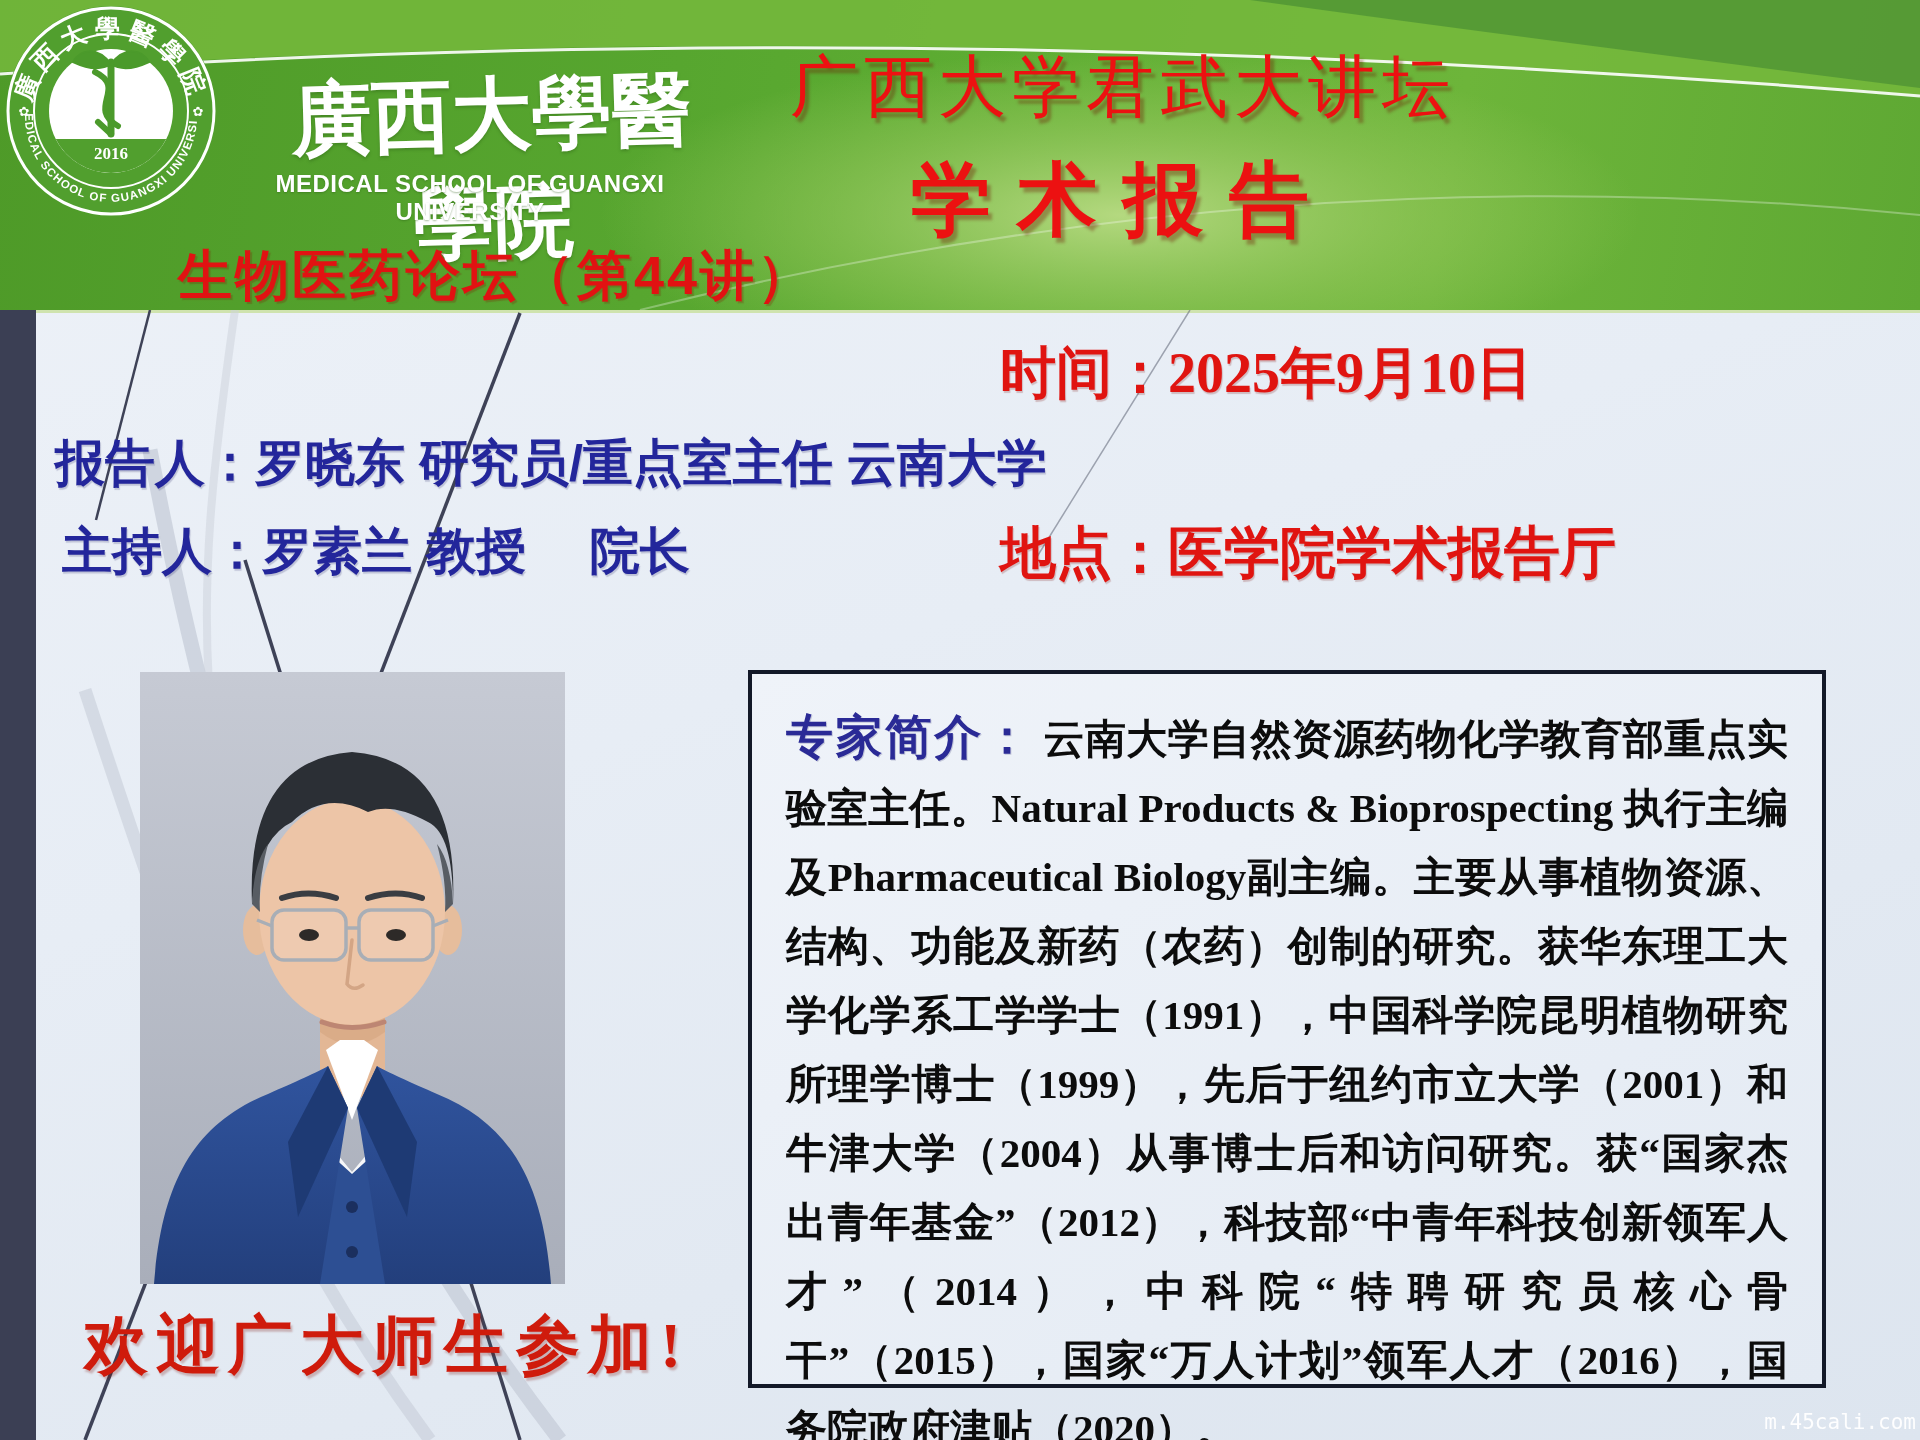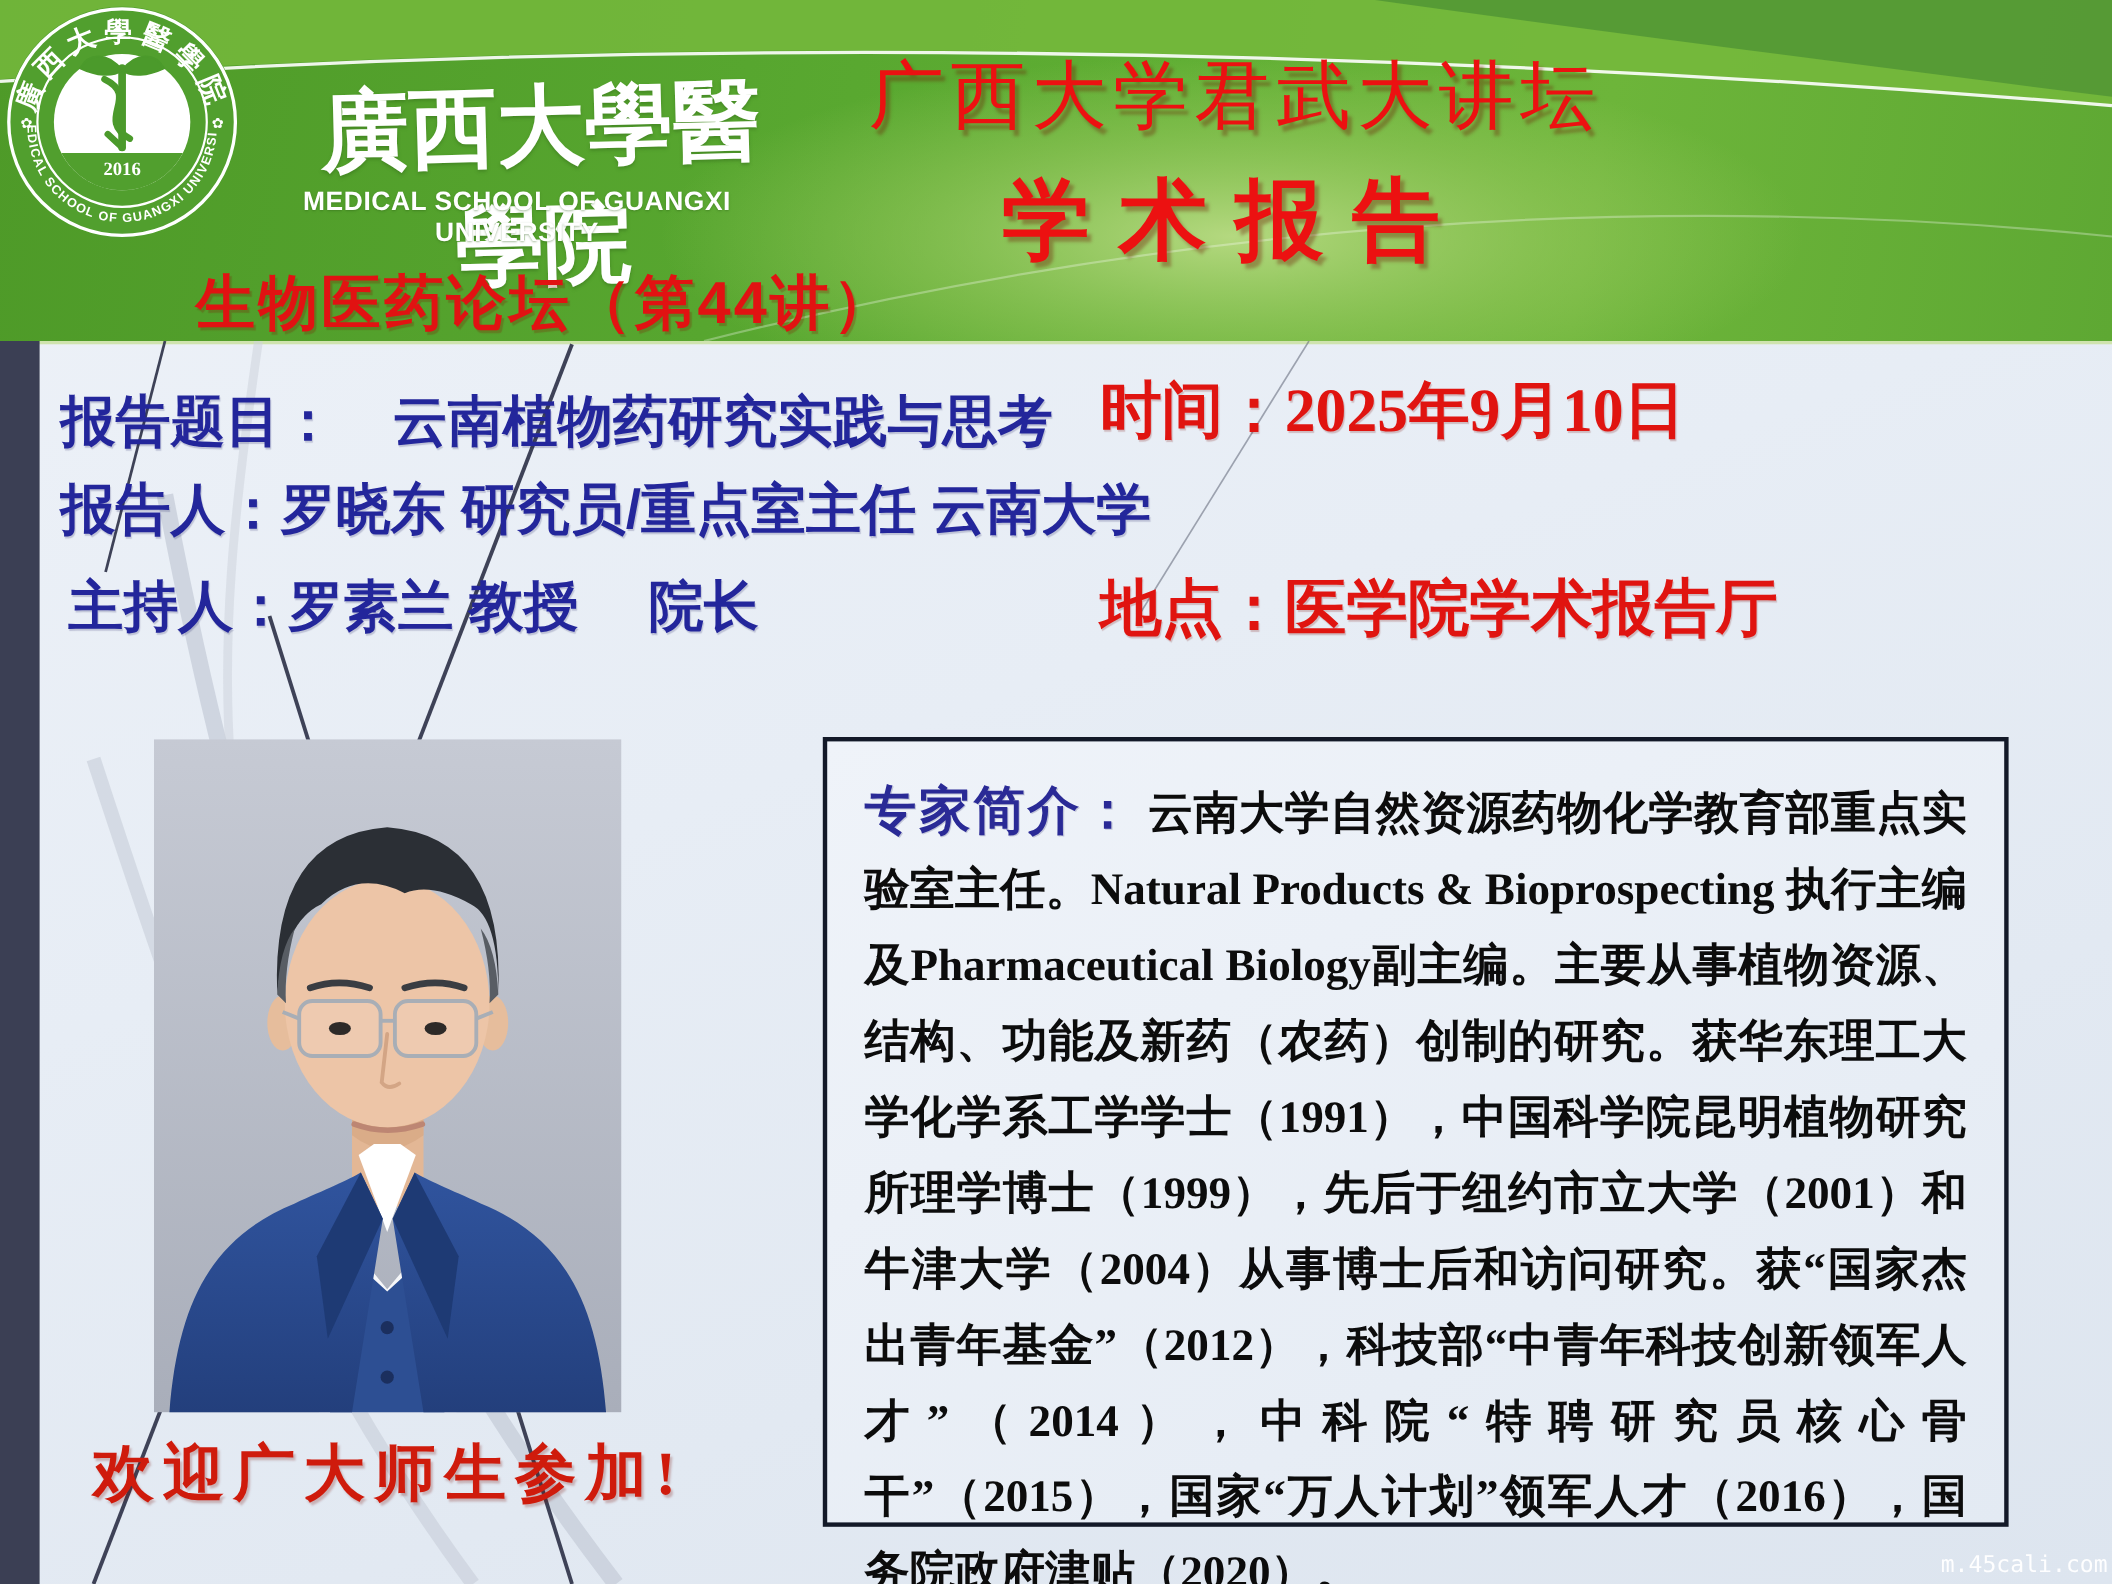--- a/index.html
+++ b/index.html
@@ -41,21 +41,21 @@
   .bio{position:absolute;left:748px;top:670px;width:1078px;height:718px;
        border:4px solid #131928;background:linear-gradient(150deg,#eff3f9,#e3eaf3);
        box-sizing:border-box;padding:28px 34px 0 34px;}
   .bio-p{font-family:"Liberation Serif",serif;font-size:41px;line-height:69px;
          color:#0c0c0c;text-align:justify;font-weight:600;}
   .bio-label{color:#2a2a96;font-size:47px;font-weight:900;
              font-family:"Liberation Sans",sans-serif;letter-spacing:2px;
              text-shadow:1px 1px 0 rgba(20,20,90,.2);}
   .bio-p .en-b{font-weight:700;}
   
-  .welcome{position:absolute;left:84px;top:1302px;color:#cf1b0c;font-size:56px;
+  .welcome{position:absolute;left:84px;top:1302px;color:#cf1b0c;font-size:64px;
            font-weight:800;letter-spacing:8px;font-family:"Liberation Serif",serif;
            text-shadow:2px 3px 2px rgba(120,10,0,.25);}
   .watermark{position:absolute;right:4px;bottom:6px;color:rgba(255,255,255,.95);
              font-size:21px;font-family:"DejaVu Sans Mono",monospace;margin-left:44px;}
 </style>
 </head>
 <body>
 
 <div class="page">
 
@@ -118,23 +118,20 @@
   <svg class="deco" width="1920" height="1130" viewBox="0 0 1920 1130">
     <path d="M150,140 C230,560 330,830 560,1130" stroke="#c6ccd8" stroke-width="15" fill="none" opacity=".75"></path>
     <path d="M85,380 C190,700 260,900 430,1130" stroke="#c9cfda" stroke-width="13" fill="none" opacity=".65"></path>
     <path d="M235,0 C215,140 196,280 214,430" stroke="#cdd3dd" stroke-width="8" fill="none" opacity=".55"></path>
     <line x1="520" y1="3" x2="85" y2="1130" stroke="#3e4257" stroke-width="3.5"></line>
     <line x1="245" y1="250" x2="520" y2="1130" stroke="#3e4257" stroke-width="3.5"></line>
     <line x1="150" y1="0" x2="96" y2="210" stroke="#3e4257" stroke-width="2.5"></line>
     <line x1="1190" y1="0" x2="1035" y2="250" stroke="#6a7080" stroke-width="1.5" opacity=".6"></line>
   </svg>
 
-  <div class="row blue" style="left:55px;top:350px;">
-    <span>报告题目：</span><span class="gap"></span><span>云南植物药研究实践与思考</span>
-  </div>
   <div class="row blue" style="left:55px;top:430px;">
     <span>报告人：</span><span>罗晓东  研究员/重点室主任  云南大学</span>
   </div>
   <div class="row blue" style="left:62px;top:518px;">
     <span>主持人：</span><span>罗素兰 教授　 院长</span>
   </div>
 
   <div class="row red" style="left:1000px;top:336px;">
     <span>时间：</span><span class="serifnum">2025年9月10日</span>
   </div>

